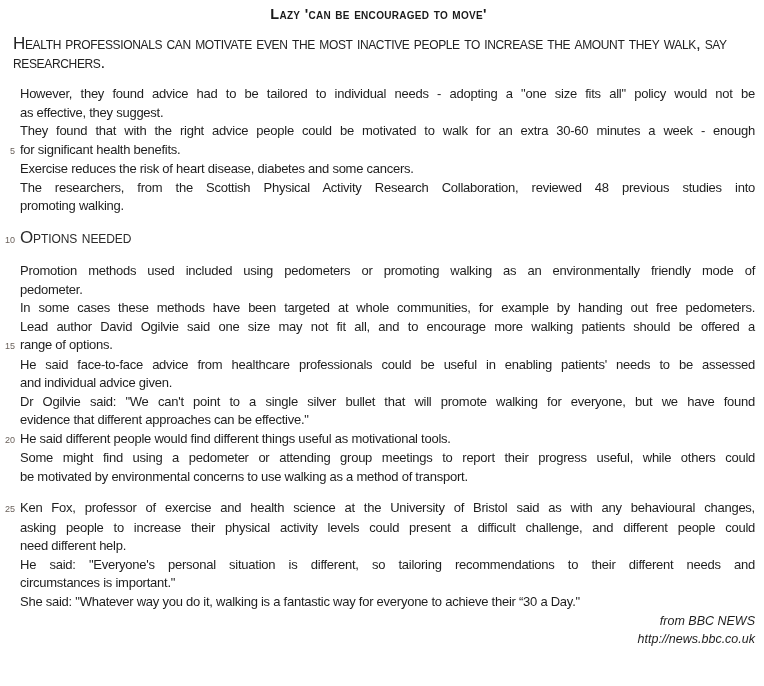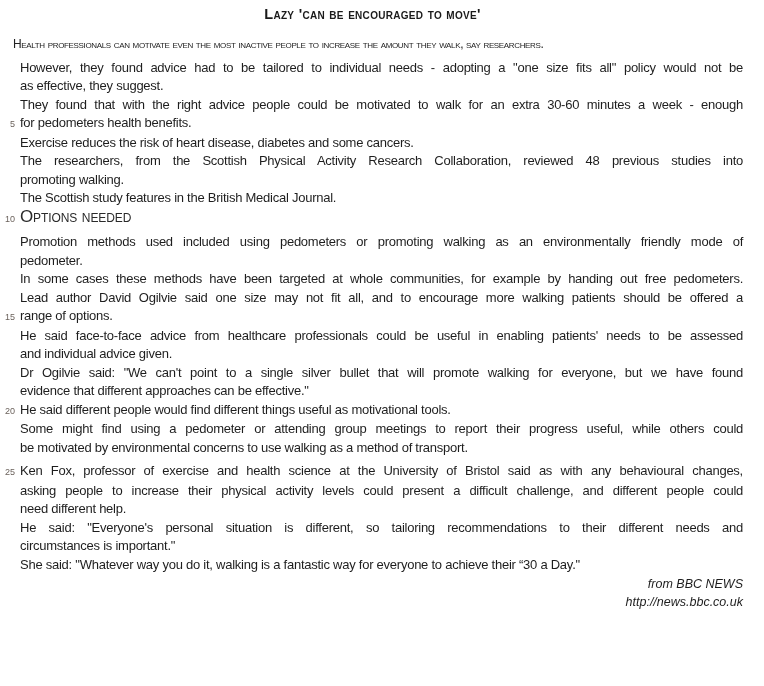--- a/index.html
+++ b/index.html
@@ -7,21 +7,21 @@
   body {
     width: 764px;
     height: 686px;
     font-family: "Liberation Sans", sans-serif;
     color: #1e1e1e;
     overflow: hidden;
   }
   .page {
     width: 764px;
     height: 686px;
-    padding: 5px 21px 0 2px;
+    padding: 5px 9px 0 2px;
     border-radius: 15px;
   }
   .doc-title {
     text-align: center;
     font-size: 14.5px;
     font-weight: bold;
     font-variant: small-caps;
     letter-spacing: 0.3px;
     line-height: 18px;
     color: #1a1a1a;
@@ -47,33 +47,33 @@
     display: block;
     flex: 1;
     min-width: 0;
   }
   .fill .ltext {
     text-align: justify;
     text-align-last: justify;
   }
   .intro .ltext {
     font-variant: small-caps;
-    font-size: 12px;
+    font-size: 17px;
     letter-spacing: -0.35px;
     margin-left: -7px;
     color: #222222;
   }
   .heading .ltext {
     font-variant: small-caps;
     font-size: 17px;
     letter-spacing: -0.1px;
     color: #2a2a2a;
   }
-  .gap-s { margin-top: 5px; }
-  .gap-l { }
+  .gap-s { margin-top: 13px; }
+  .gap-l { margin-top: 13px; }
   .footer {
     margin-top: 1px;
     text-align: right;
     font-style: italic;
     font-size: 12.5px;
     line-height: 18px;
     color: #1e1e1e;
   }
 </style>
 </head>
@@ -94,37 +94,33 @@
       <div class="line">
         <span class="lnum"></span>
         <span class="ltext">as effective, they suggest.</span>
       </div>
       <div class="line fill">
         <span class="lnum"></span>
         <span class="ltext">They found that with the right advice people could be motivated to walk for an extra 30-60 minutes a week - enough</span>
       </div>
       <div class="line">
         <span class="lnum">5</span>
-        <span class="ltext">for pedometers health benefits.</span>
+        <span class="ltext">for significant health benefits.</span>
       </div>
       <div class="line">
         <span class="lnum"></span>
         <span class="ltext">Exercise reduces the risk of heart disease, diabetes and some cancers.</span>
       </div>
       <div class="line fill">
         <span class="lnum"></span>
         <span class="ltext">The researchers, from the Scottish Physical Activity Research Collaboration, reviewed 48 previous studies into</span>
       </div>
       <div class="line">
         <span class="lnum"></span>
         <span class="ltext">promoting walking.</span>
-      </div>
-      <div class="line">
-        <span class="lnum"></span>
-        <span class="ltext">The Scottish study features in the British Medical Journal.</span>
       </div>
       <div class="line heading gap-l">
         <span class="lnum">10</span>
         <span class="ltext">Options needed</span>
       </div>
       <div class="line fill gap-s">
         <span class="lnum"></span>
         <span class="ltext">Promotion methods used included using pedometers or promoting walking as an environmentally friendly mode of</span>
       </div>
       <div class="line">

